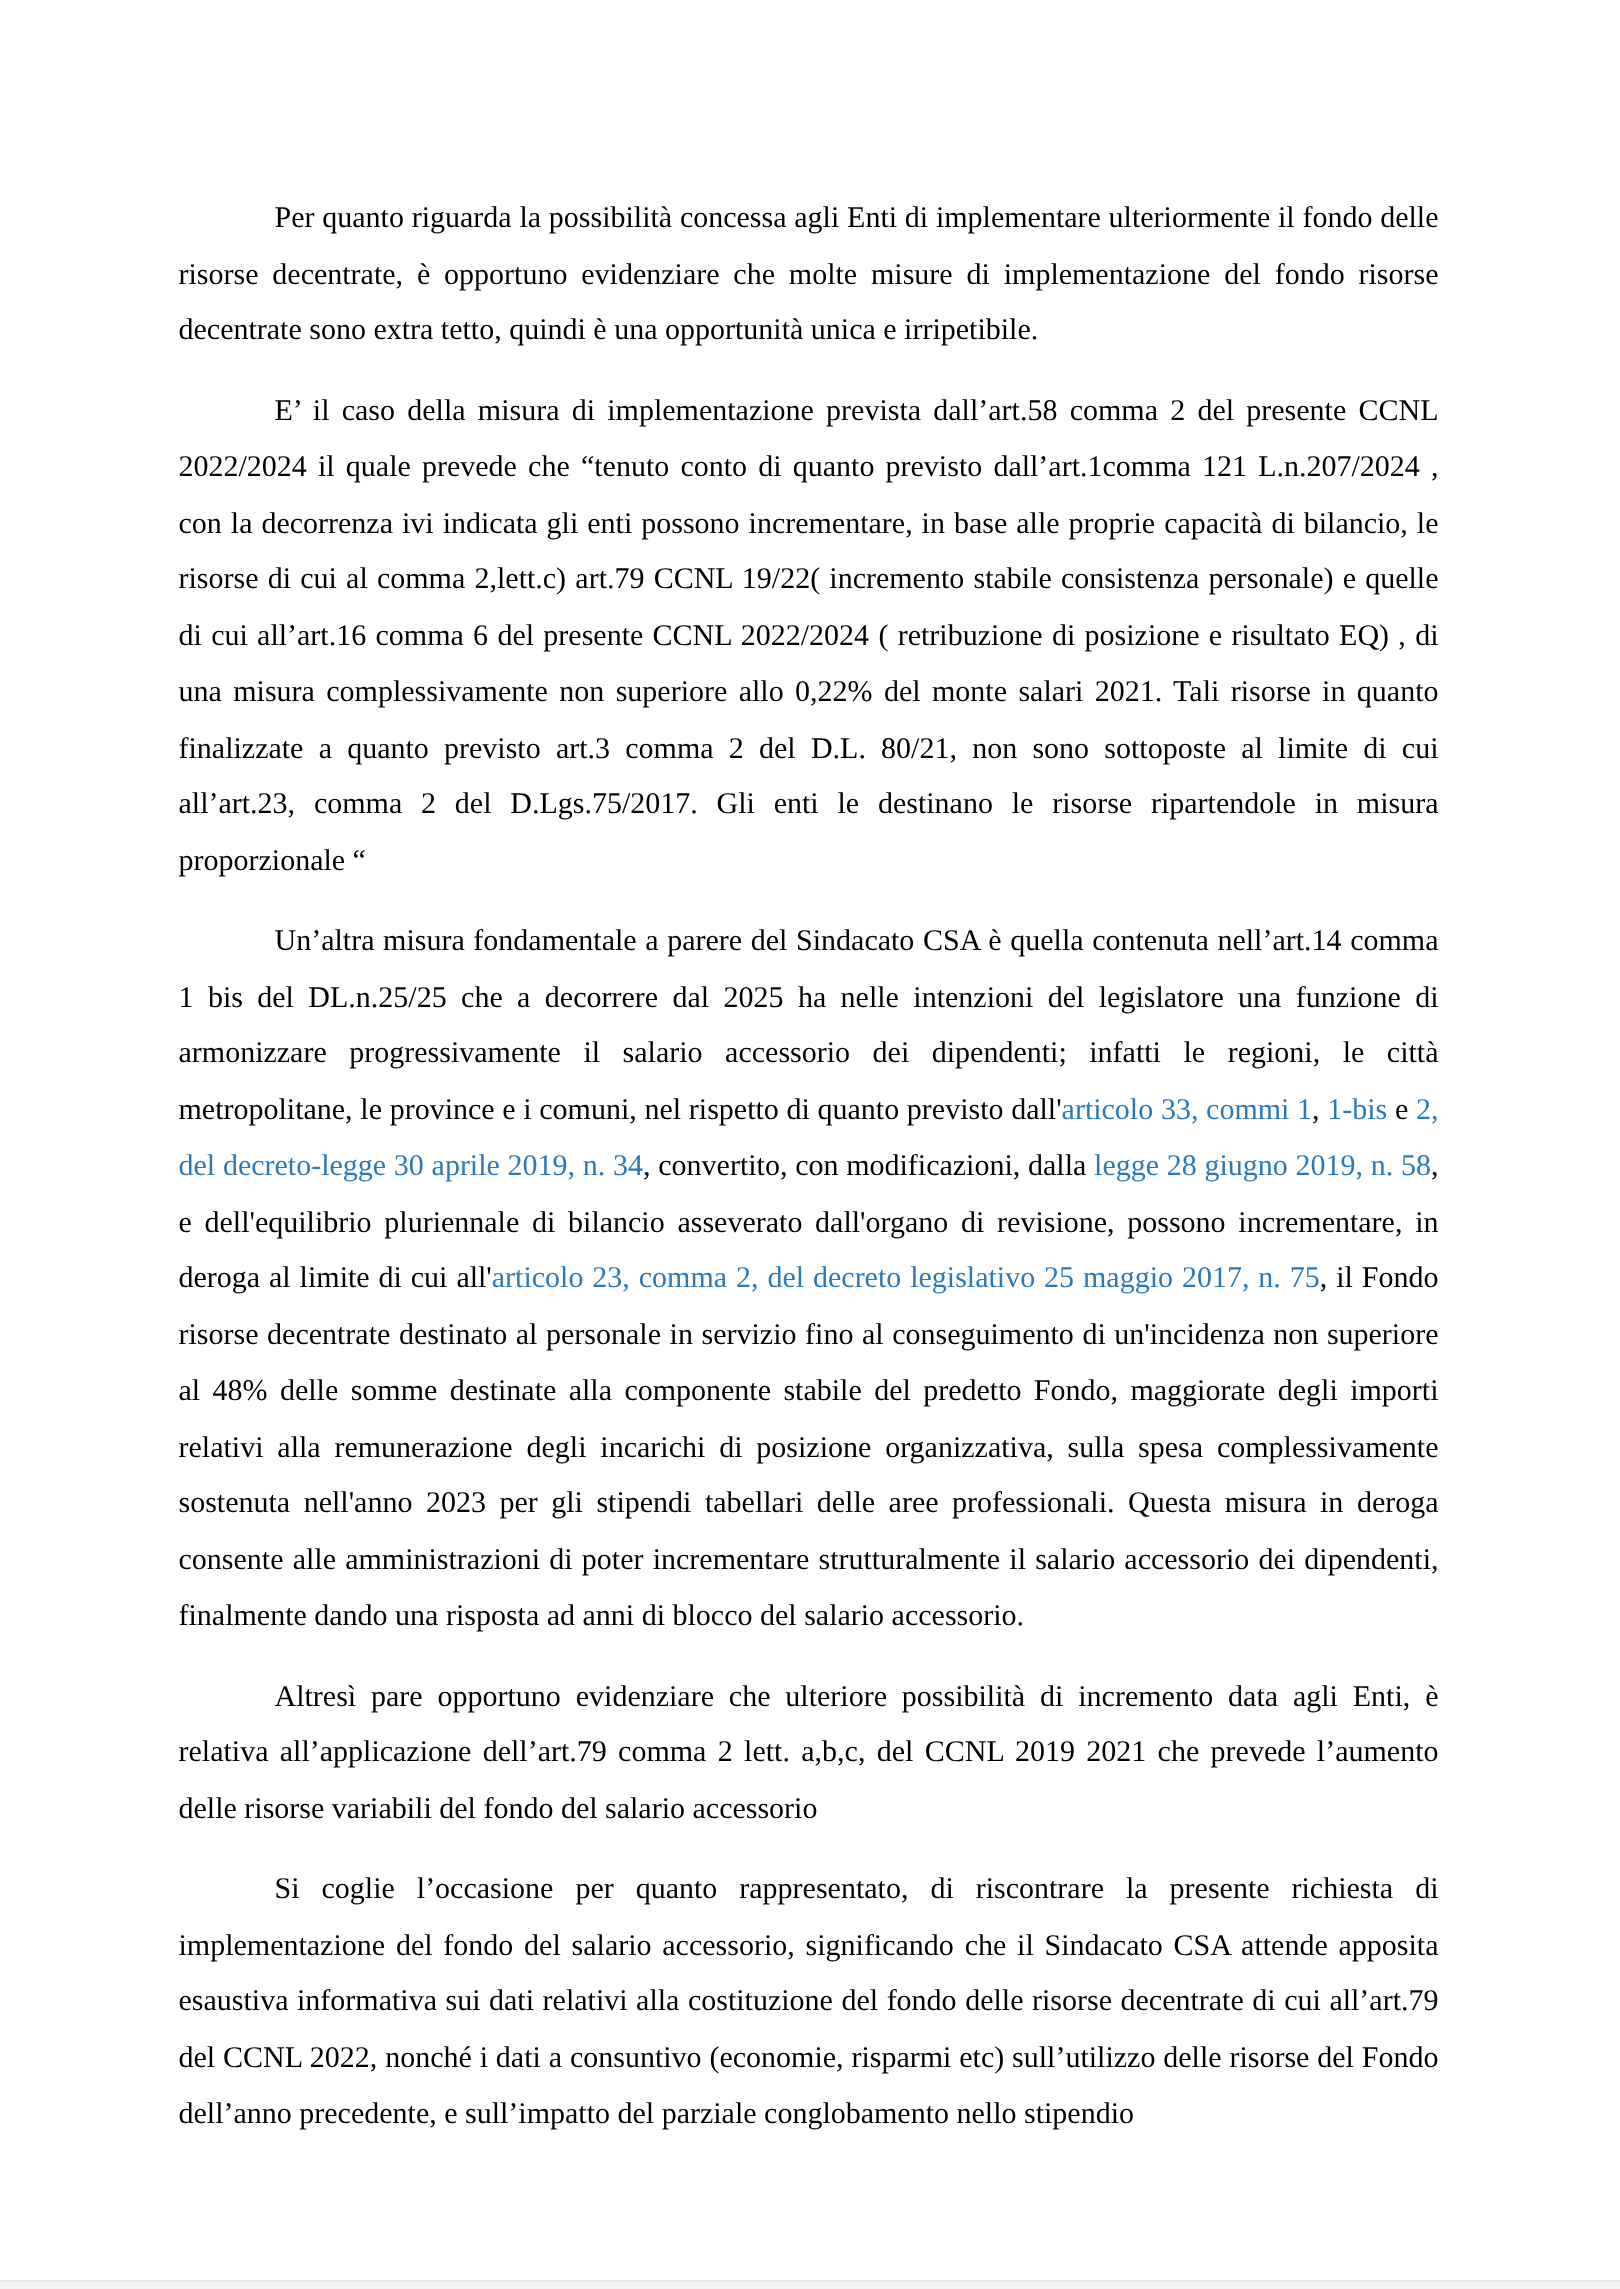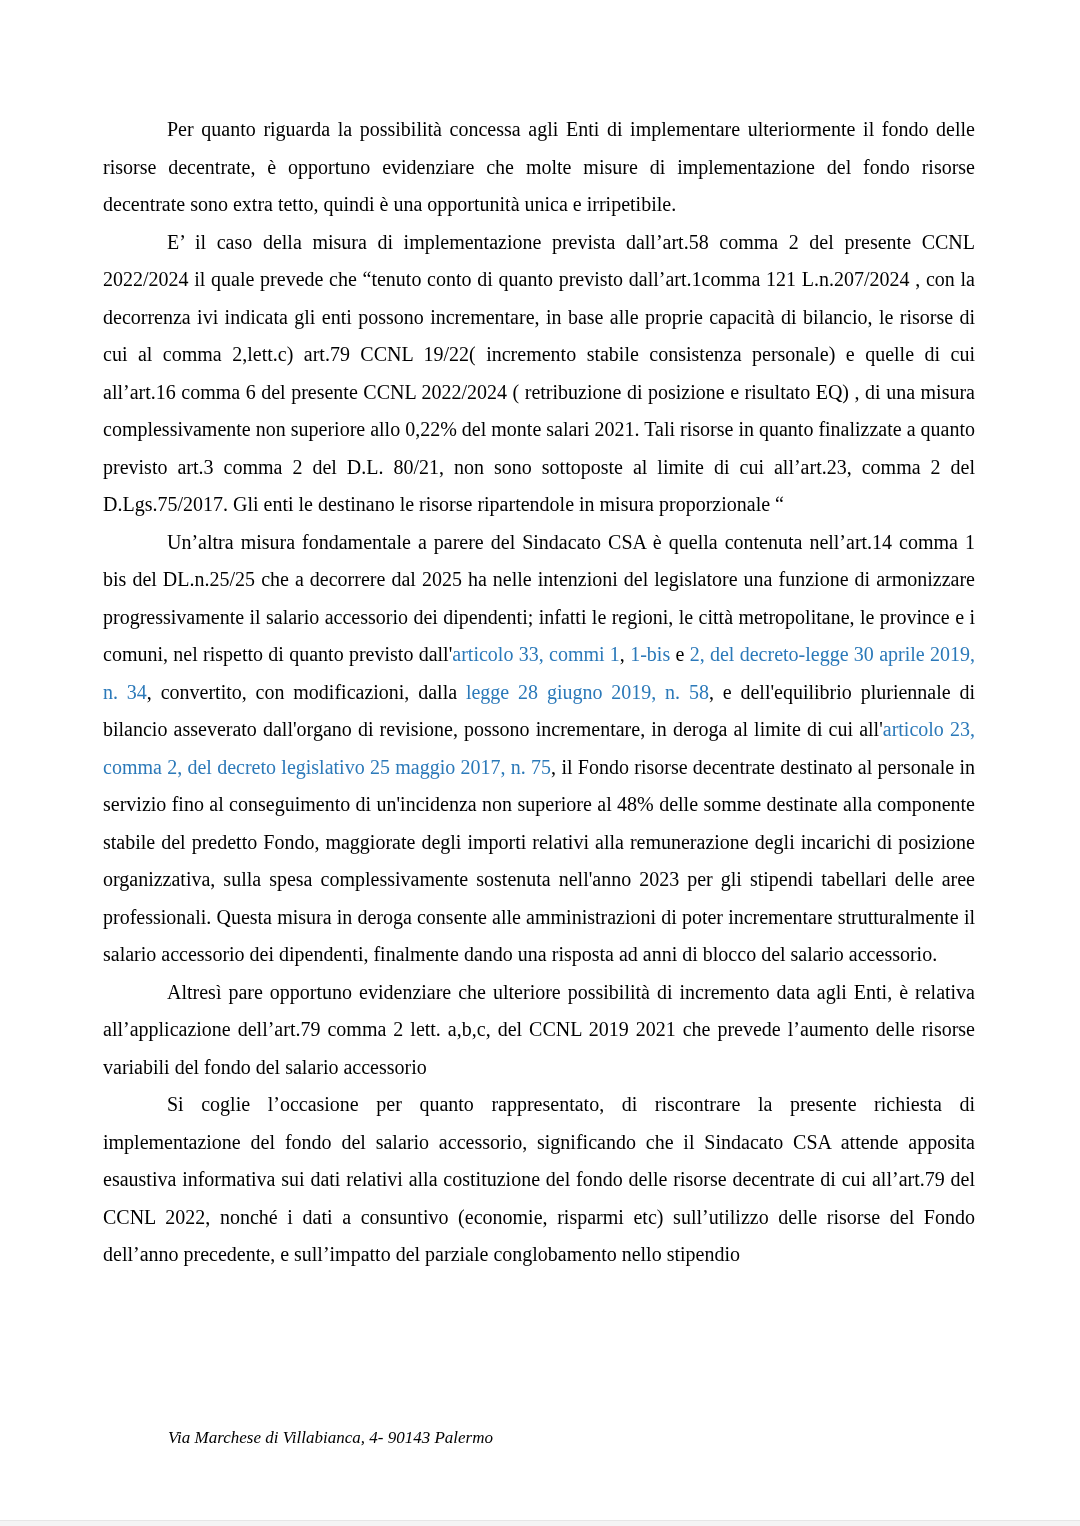--- a/index.html
+++ b/index.html
@@ -22,21 +22,21 @@
     left: 103px;
     top: 111px;
     width: 872px;
     font-size: 20px;
     line-height: 37.5px;
     text-align: justify;
     hyphens: none;
     -webkit-hyphens: none;
   }
   .para {
-    margin: 0;
+    margin: 16px;
     text-indent: 64px;
   }
   .italic-run {
   }
   a.body-link {
     color: var(--body-link, #2b79b9);
     cursor: pointer;
   }
   .doc-footer {
     position: absolute;
@@ -76,18 +76,17 @@
 
     <p class="para"><span>Un’altra misura fondamentale a parere del Sindacato CSA è quella contenuta nell’art.14 comma 1 bis del DL.n.25/25 che a decorrere dal 2025 ha nelle intenzioni del legislatore una funzione di armonizzare progressivamente il salario accessorio dei dipendenti; infatti le regioni, le città metropolitane, le province e i comuni, nel rispetto di quanto previsto dall'</span><a class="body-link">articolo 33, commi 1</a><span>, </span><a class="body-link">1-bis</a><span> e </span><a class="body-link">2, del decreto-legge 30 aprile 2019, n. 34</a><span>, convertito, con modificazioni, dalla </span><a class="body-link">legge 28 giugno 2019, n. 58</a><span>, e dell'equilibrio pluriennale di bilancio asseverato dall'organo di revisione, possono incrementare, in deroga al limite di cui all'</span><a class="body-link">articolo 23, comma 2, del decreto legislativo 25 maggio 2017, n. 75</a><span>, il Fondo risorse decentrate destinato al personale in servizio fino al conseguimento di un'incidenza non superiore al 48% delle somme destinate alla componente stabile del predetto Fondo, maggiorate degli importi relativi alla remunerazione degli incarichi di posizione organizzativa, sulla spesa complessivamente sostenuta nell'anno 2023 per gli stipendi tabellari delle aree professionali. Questa misura in deroga consente alle amministrazioni di poter incrementare strutturalmente il salario accessorio dei dipendenti, finalmente dando una risposta ad anni di blocco del salario accessorio.</span></p>
 
     <p class="para"><span>Altresì pare opportuno evidenziare che ulteriore possibilità di incremento data agli Enti,  è relativa all’applicazione dell’art.79 comma 2 lett. a,b,c, del CCNL 2019 2021 che prevede l’aumento delle risorse variabili del fondo del salario accessorio</span></p>
 
     <p class="para"><span>Si coglie l’occasione per quanto rappresentato, di riscontrare la presente richiesta di implementazione del fondo del salario accessorio, significando che il Sindacato CSA attende apposita esaustiva informativa sui dati relativi alla costituzione del fondo delle risorse decentrate di cui all’art.79 del CCNL 2022, nonché i dati a consuntivo (economie, risparmi etc) sull’utilizzo delle risorse del Fondo dell’anno precedente, e sull’impatto del parziale conglobamento nello stipendio</span></p>
 
   </main>
 
   <footer class="doc-footer">
-    <div>Via  Marchese di Villabianca, 4- 90143 Palermo</div>
   </footer>
 
   <div class="bottom-edge"></div>
 
 </div>
 
 </body></html>

